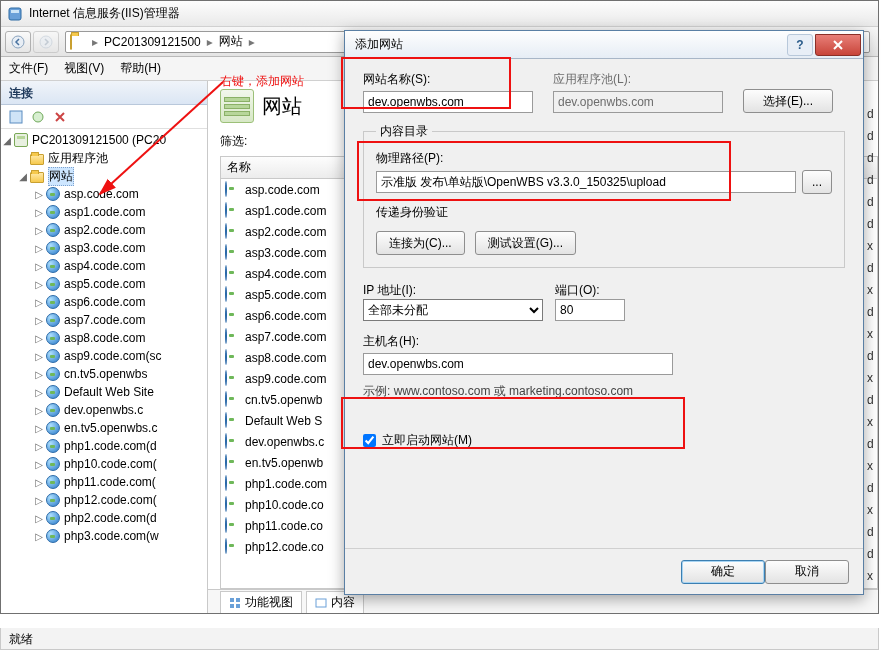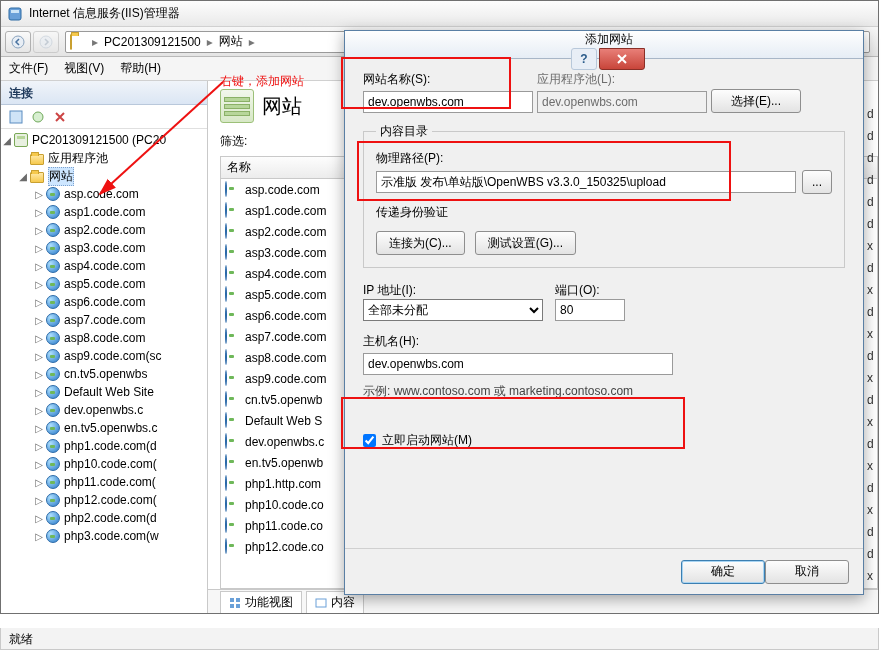--- a/index.html
+++ b/index.html
@@ -56,29 +56,29 @@
 
 
 .statusbar { position:absolute; left:0; bottom:0; width:879px; height:22px; border:1px solid #c9c9c9; border-top:none; background:#f3f3f3; padding:3px 8px; }
 
 
 .right-sliver { position:absolute; right:2px; top:107px; width:12px; }
 .right-sliver div { height:22px; color:#333; }
 
 
 .dialog { position:absolute; left:344px; top:30px; width:520px; height:565px; border:1px solid #5a7fa4; background:#f0f0f0; box-shadow:0 4px 14px rgba(0,0,0,.35); }
-.dlg-title { height:28px; background:linear-gradient(#fefefe,#e6edf5); display:flex; align-items:center; padding:0 0 0 10px; border-bottom:1px solid #a8b6c7;flex-direction:column; }
+.dlg-title { height:28px; background:linear-gradient(#fefefe,#e6edf5); display:flex; align-items:center; padding:0 0 0 10px; border-bottom:1px solid #a8b6c7; }
 .dlg-title .t { flex:1; }
 .dlg-btns { display:flex; }
 .dlg-btn { width:38px; height:22px; display:flex; align-items:center; justify-content:center; margin-right:2px; border:1px solid transparent; }
 .dlg-btn.help { background:#e8eef6; border-color:#b8c8da; border-radius:3px; width:26px; }
 .dlg-btn.close { background:linear-gradient(#e87f78,#c8453a); border:1px solid #8a2f27; color:#fff; width:46px; border-radius:0 0 3px 3px; }
 
 .dlg-body { padding: 12px 18px 8px 18px; position:relative; height:calc(100% - 28px - 46px); }
-.form-row { display:flex; gap:4px; margin-bottom:10px; }
+.form-row { display:flex; gap:20px; margin-bottom:10px; }
 .form-col { display:flex; flex-direction:column; flex:1; }
 .form-col label { margin-bottom:3px; color:#000; }
 .form-col.disabled label { color:#6d6d6d; }
 input.text { height:22px; border:1px solid #9a9a9a; padding:0 4px; background:#fff; }
 input.text[readonly] { background:#f0f0f0; color:#6d6d6d; }
 button.btn { height:24px; padding:0 12px; border:1px solid #8e8e8e; background:linear-gradient(#fdfdfd,#e3e3e3); border-radius:3px; cursor:default; }
 
 fieldset.group { border:1px solid #c9c9c9; padding:10px 12px 12px 12px; margin-bottom:14px; }
 fieldset.group legend { padding:0 4px; }
 
@@ -468,21 +468,21 @@
             <div class="lr">
               <span class="ic"><span class="globe"></span></span>
               <span>dev.openwbs.c</span>
             </div>
             <div class="lr">
               <span class="ic"><span class="globe"></span></span>
               <span>en.tv5.openwb</span>
             </div>
             <div class="lr">
               <span class="ic"><span class="globe"></span></span>
-              <span>php1.http.com</span>
+              <span>php1.code.com</span>
             </div>
             <div class="lr">
               <span class="ic"><span class="globe"></span></span>
               <span>php10.code.co</span>
             </div>
             <div class="lr">
               <span class="ic"><span class="globe"></span></span>
               <span>php11.code.co</span>
             </div>
             <div class="lr">

